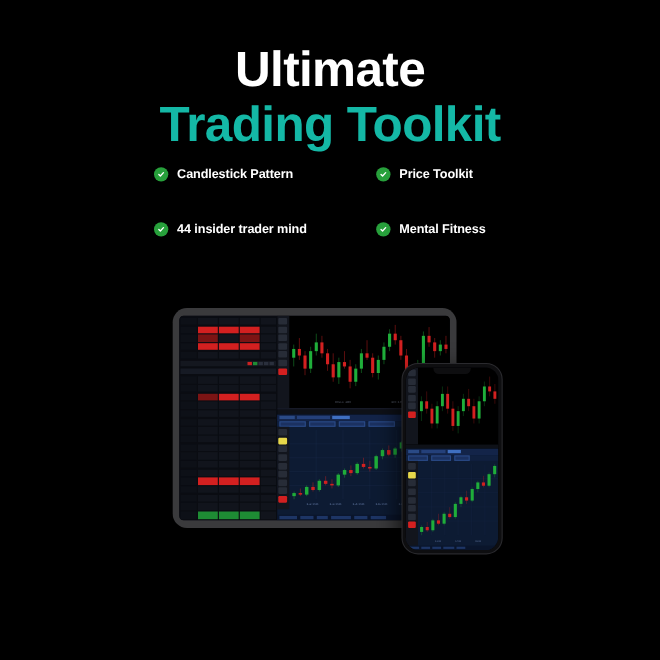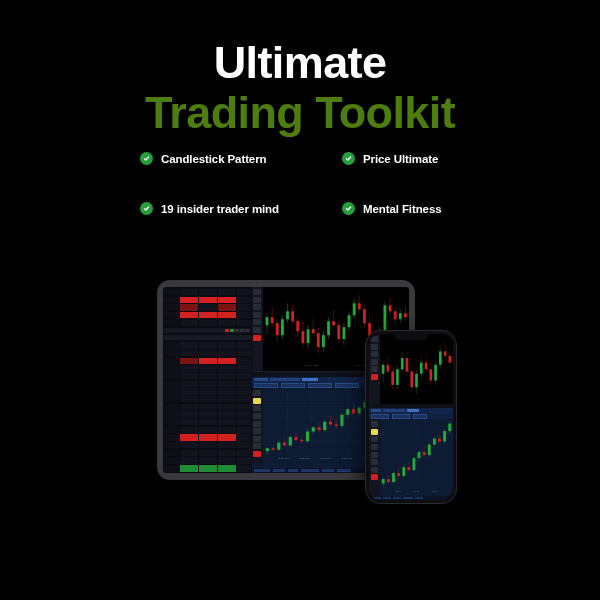--- a/index.html
+++ b/index.html
@@ -12,21 +12,21 @@
   .page{position:absolute;inset:0;}
 
   
   .headline{position:absolute;left:0;right:0;top:38px;text-align:center;}
   .line1{
     font-size:45px;line-height:49px;font-weight:700;letter-spacing:-0.6px;
     color:#ffffff;font-family:"Liberation Sans", sans-serif;
   }
   .line2{
     font-size:45px;line-height:52px;font-weight:700;letter-spacing:-0.6px;
-    color:#4d7c0f;
+    color:#14b8a6;
   }
 
   
   .features{
     position:absolute;left:140px;top:152px;width:340px;
     display:grid;grid-template-columns:165px 175px;
     row-gap:16px;column-gap:0px;gap:37px;
   }
   .feat{display:flex;align-items:center;gap:8px;}
   .check{
@@ -139,31 +139,31 @@
       </span>
       <span class="feat-label">Candlestick Pattern</span>
     </div>
 
     <div class="feat">
       <span class="check">
         <svg width="7" height="7" viewBox="0 0 10 10">
             <path d="M2 5.2 L4 7.2 L8 2.8" stroke="#ffffff" stroke-width="1.8" fill="none" stroke-linecap="round" stroke-linejoin="round"></path>
           </svg>
       </span>
-      <span class="feat-label">Price Ultimate</span>
+      <span class="feat-label">Price Toolkit</span>
     </div>
 
 
     <div class="feat">
       <span class="check">
         <svg width="7" height="7" viewBox="0 0 10 10">
             <path d="M2 5.2 L4 7.2 L8 2.8" stroke="#ffffff" stroke-width="1.8" fill="none" stroke-linecap="round" stroke-linejoin="round"></path>
           </svg>
       </span>
-      <span class="feat-label">19 insider trader mind</span>
+      <span class="feat-label">44 insider trader mind</span>
     </div>
 
     <div class="feat">
       <span class="check">
         <svg width="7" height="7" viewBox="0 0 10 10">
             <path d="M2 5.2 L4 7.2 L8 2.8" stroke="#ffffff" stroke-width="1.8" fill="none" stroke-linecap="round" stroke-linejoin="round"></path>
           </svg>
       </span>
       <span class="feat-label">Mental Fitness</span>
     </div>

